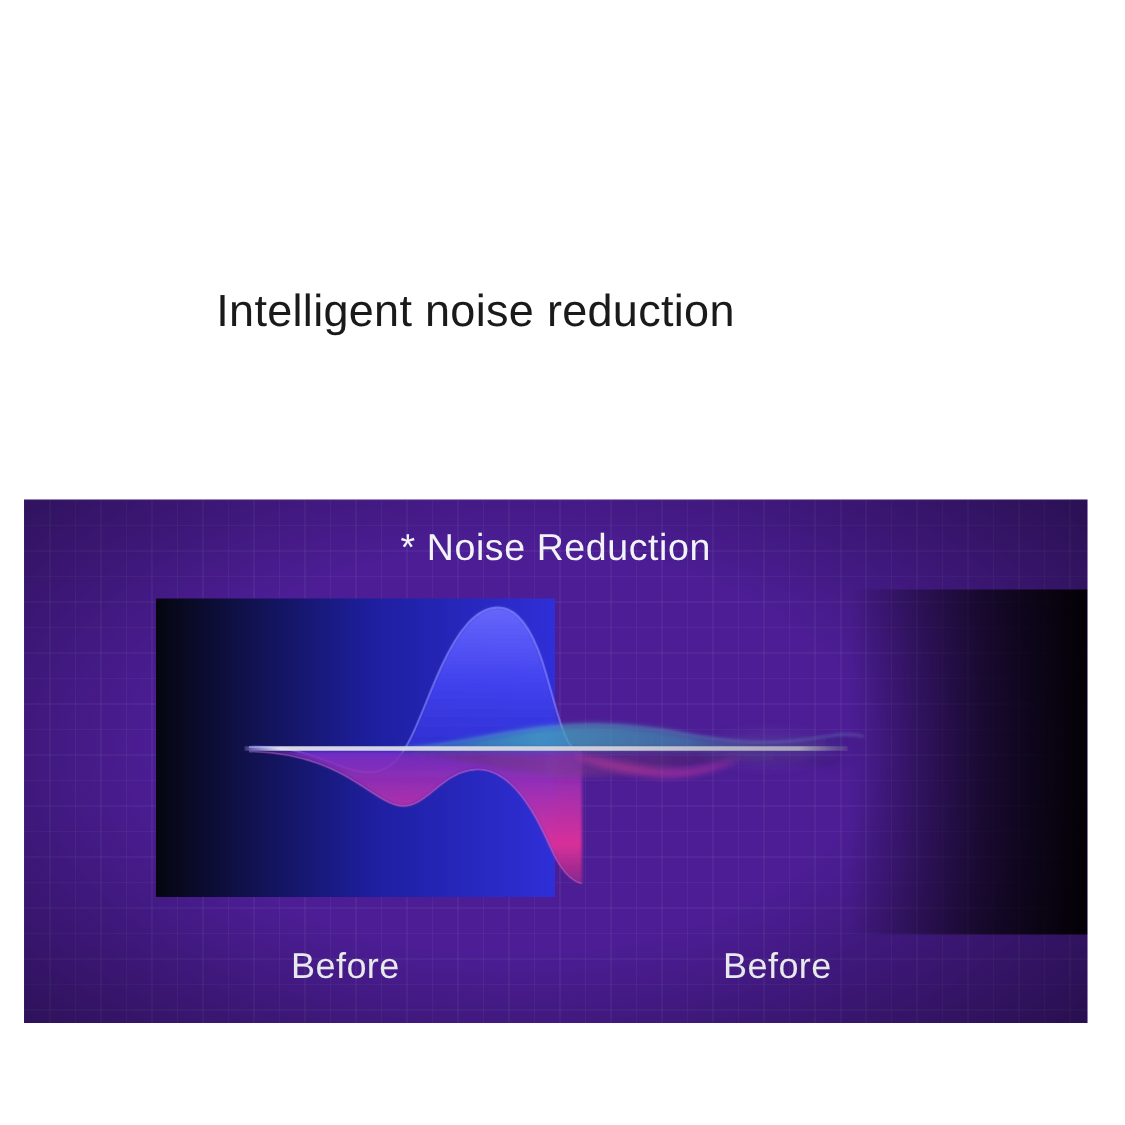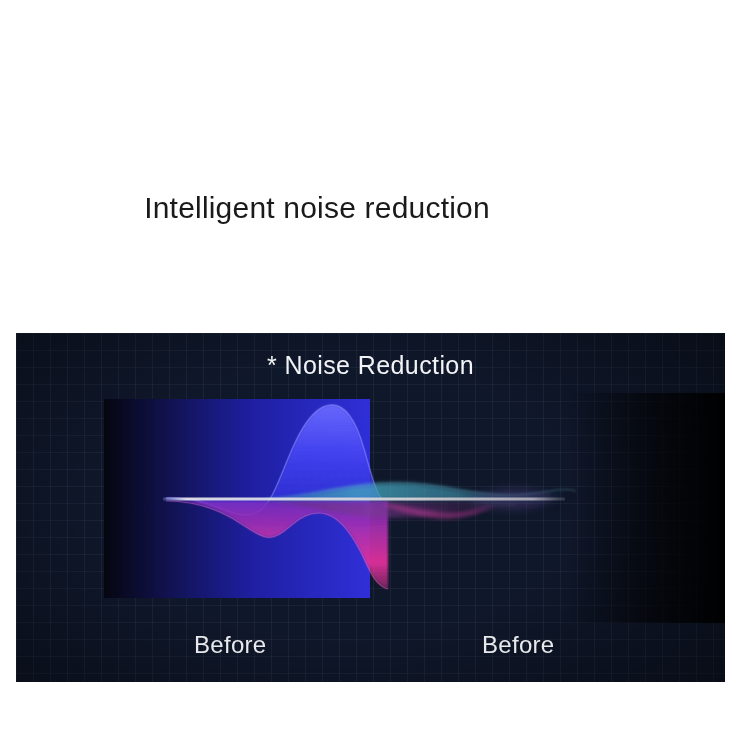--- a/index.html
+++ b/index.html
@@ -32,21 +32,21 @@
     margin-top: 48px;
   }
 
   
   .demo-panel {
     position: absolute;
     left: 16px;
     top: 333px;
     width: 709px;
     height: 349px;
-    background: #0f172a;
+    background: #4c1d95;
     overflow: hidden;
   }
 
   
   .panel-grid {
     position: absolute;
     inset: 0;
     background-image:
       repeating-linear-gradient(to right,
         rgba(150,160,190,0.085) 0px,

